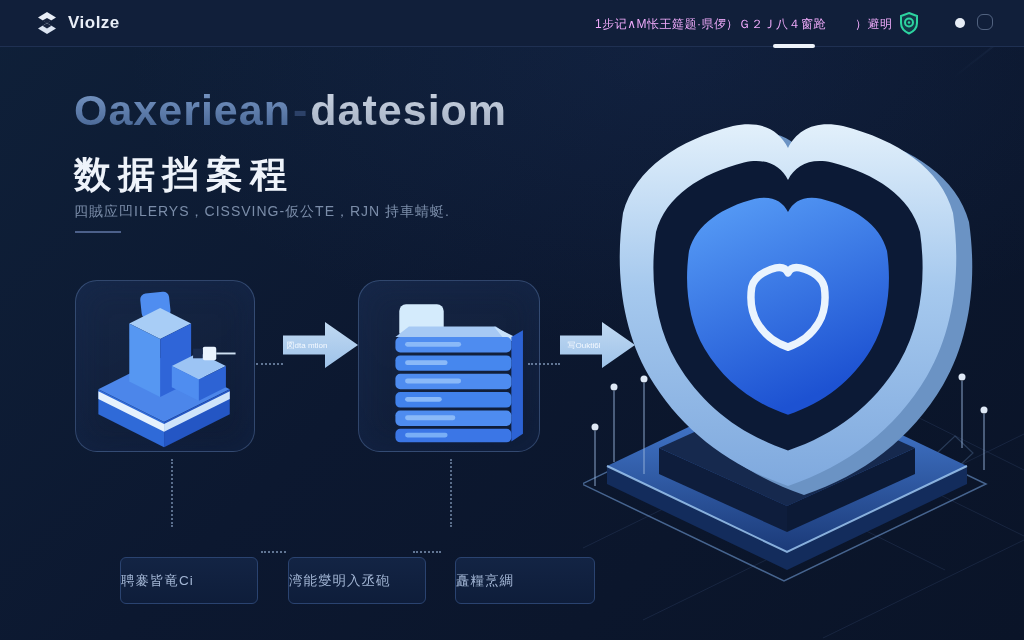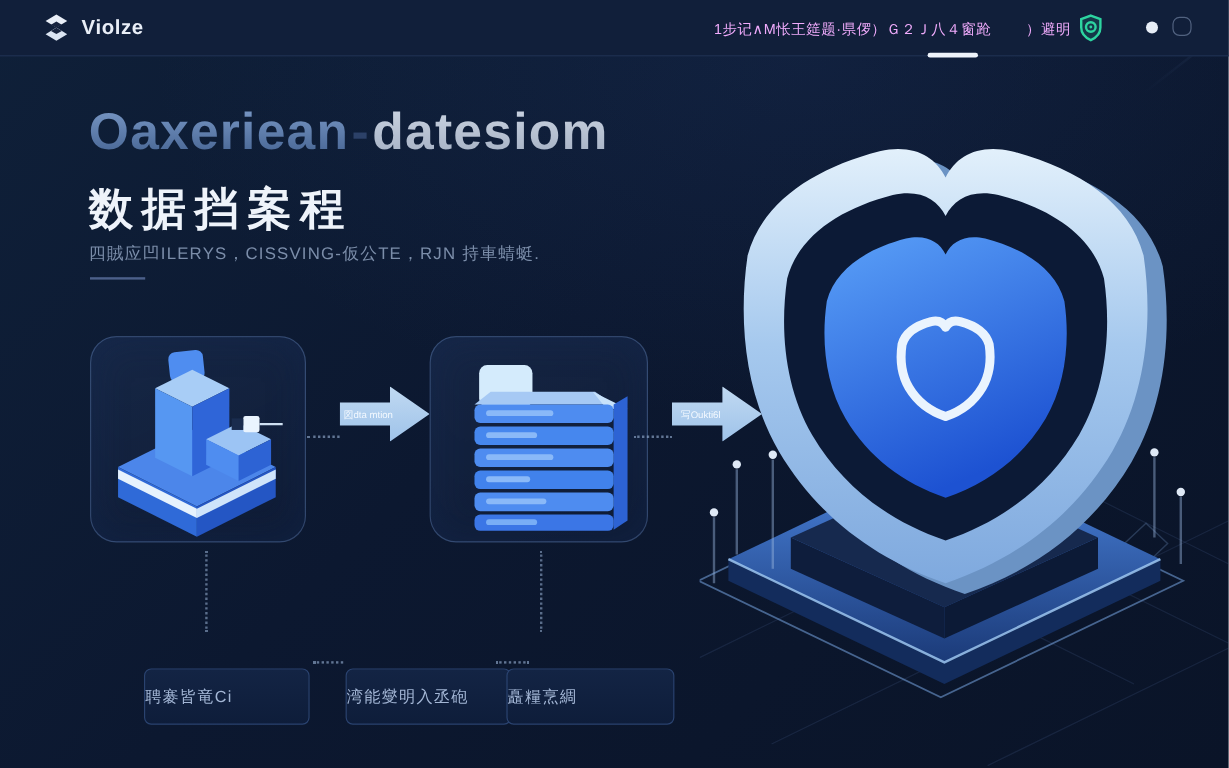--- a/index.html
+++ b/index.html
@@ -53,21 +53,21 @@
 
   .dots-h { position:absolute; height:0; border-top:2px dotted rgba(155,180,215,0.60); }
   .dots-v { position:absolute; width:0; border-left:2px dotted rgba(155,180,215,0.55); }
 
   .chip { position:absolute; top:529px; height:47px; border-radius:6px;
     border:1px solid #2a4370; background:linear-gradient(180deg,#132444,#0e1d3a);
     display:flex; align-items:center; justify-content:flex-start;
     color:#a3b6d5; font-size:13.5px; letter-spacing:1px; cursor:pointer;margin-top:28px; }
   .chip-1 { left:120px; width:138px; }
   .chip-2 { left:288px; width:138px; }
-  .chip-3 { left:422px; width:140px; }
+  .chip-3 { left:455px; width:140px; }
 
   
   .hero-illustration { position:absolute; left:583px; top:118px; width:441px; height:522px; }
 
   .streak { position:absolute; left:940px; top:40px; width:120px; height:2px;
     background:linear-gradient(90deg, rgba(120,160,220,0), rgba(120,160,220,0.14));
     transform:rotate(-38deg); }
 </style>
 </head>
 <body>

